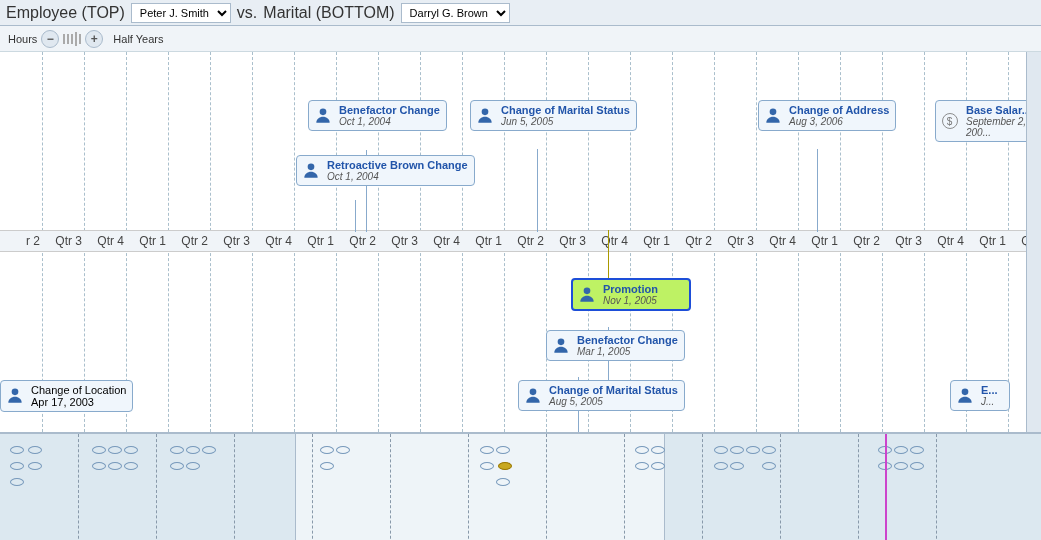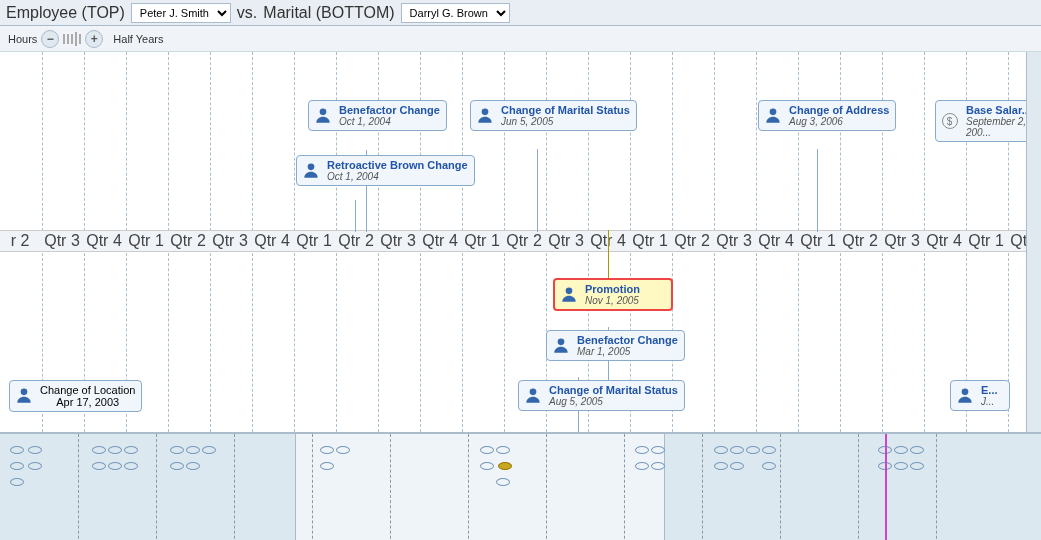--- a/index.html
+++ b/index.html
@@ -79,23 +79,23 @@
       height: 22px;
       border-top: 1px solid #ccc;
       border-bottom: 1px solid #ccc;
       background: #f0f4f8;
       display: flex;
       align-items: center;
     }
 
     .qtr-label {
       position: absolute;
-      font-size: 16px;
+      font-size: 12px;
       color: #444;
-      text-align: center;
+      text-align: right;
       width: 40px;
     }
 
     
     .vline {
       position: absolute;
       top: 0;
       width: 1px;
       height: 380px;
       border-left: 1px dashed #aabfcc;
@@ -105,22 +105,23 @@
     .event-card {
       position: absolute;
       background: #f0f6fc;
       border: 1px solid #88aacc;
       border-radius: 4px;
       padding: 3px 6px 3px 30px;
       min-width: 120px;
       cursor: pointer;
     }
     .event-card.selected {
-      border: 2px solid #ef4444;
-      background: #fef9c3;
+      border: 2px solid #1d4ed8;
+      background: #bef264;
+      margin-left: 18px;
     }
     .event-card .card-icon {
       position: absolute;
       left: 4px;
       top: 50%;
       transform: translateY(-50%);
       width: 20px;
       height: 20px;
     }
     .event-card .card-title {
@@ -372,21 +373,21 @@
 
     <div class="event-card" style="left:518px;top:328px;">
       <svg class="card-icon" viewBox="0 0 24 24" fill="#3366aa">
           <circle cx="12" cy="7" r="4"></circle>
           <path d="M4 20c0-4 3.6-7 8-7s8 3 8 7"></path>
         </svg>
       <div class="card-title">Change of Marital Status</div>
       <div class="card-date">Aug 5, 2005</div>
     </div>
 
-    <div class="location-card" style="position:absolute;left:9px;top:328px;text-align:center;">
+    <div class="location-card" style="position:absolute;left:0;top:328px;">
       <svg style="position:absolute;left:4px;top:50%;transform:translateY(-50%);width:20px;height:20px;" viewBox="0 0 24 24" fill="#3366aa">
           <circle cx="12" cy="7" r="4"></circle>
           <path d="M4 20c0-4 3.6-7 8-7s8 3 8 7"></path>
         </svg>
       <div class="card-title">Change of Location</div>
       <div class="card-date">Apr 17, 2003</div>
     </div>
 
     <div class="event-card" style="left:950px;top:328px;min-width:60px;overflow:hidden;">
       <svg class="card-icon" viewBox="0 0 24 24" fill="#3366aa">

